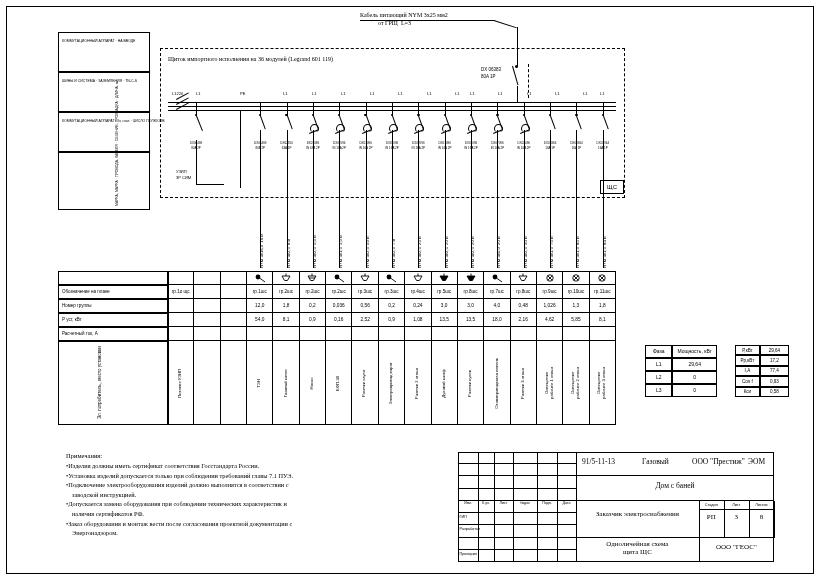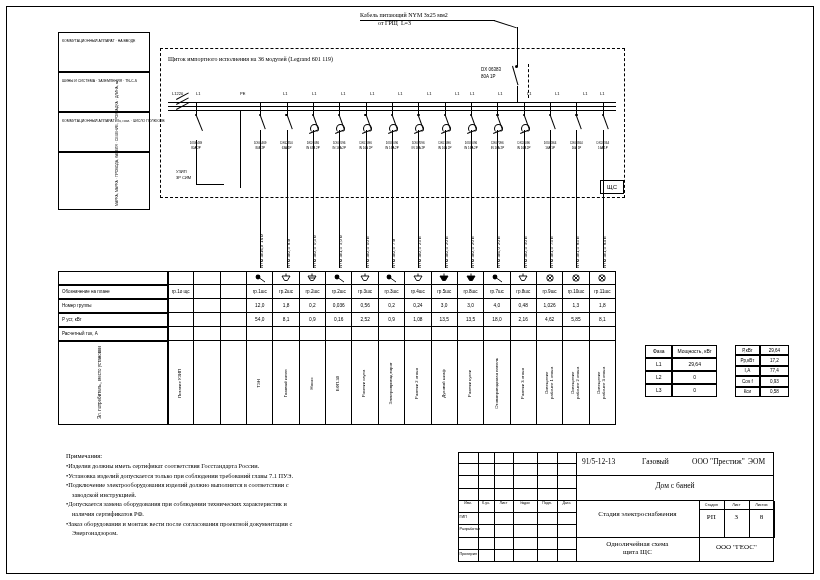--- a/index.html
+++ b/index.html
@@ -516,28 +516,28 @@
       <div class="t" style="left:458px;top:502.3888888888889px;width:20px;font-size:3.6px;text-align:center;">Изм.</div>
       <div class="t" style="left:478px;top:502.3888888888889px;width:16px;font-size:3.6px;text-align:center;">К.уч.</div>
       <div class="t" style="left:494px;top:502.3888888888889px;width:19px;font-size:3.6px;text-align:center;">Лист</div>
       <div class="t" style="left:513px;top:502.3888888888889px;width:24px;font-size:3.6px;text-align:center;">№док</div>
       <div class="t" style="left:537px;top:502.3888888888889px;width:20px;font-size:3.6px;text-align:center;">Подп.</div>
       <div class="t" style="left:557px;top:502.3888888888889px;width:19px;font-size:3.6px;text-align:center;">Дата</div>
       <div class="t" style="left:459.5px;top:515.1111111111111px;font-size:3.8px;">ГИП</div>
       <div class="t" style="left:459.5px;top:527.3333333333334px;font-size:3.8px;">Разработал</div>
       <div class="t" style="left:459.5px;top:551.7777777777778px;font-size:3.8px;">Проверил</div>
       <div class="bx" style="left:576px;top:452px;width:198px;height:24.444444444444443px;border-bottom:1px solid #000;"></div>
-      <div class="t ftxt" style="left:582px;top:458px;font-size:7.5px;">91/5-12-13</div>
+      <div class="t ftxt" style="left:582px;top:458px;font-size:7.5px;">91/5-11-13</div>
       <div class="t ftxt" style="left:642px;top:458px;font-size:7.5px;">Газовый</div>
       <div class="t ftxt" style="left:692px;top:458px;font-size:7.5px;">ООО "Престиж"</div>
       <div class="t ftxt" style="left:748px;top:458px;font-size:7.5px;">ЭОМ</div>
       <div class="bx" style="left:576px;top:476.44444444444446px;width:198px;height:24.444444444444443px;border-bottom:1px solid #000;"></div>
       <div class="t ftxt ctr" style="left:576px;top:482.44444444444446px;width:198px;font-size:7.5px;">Дом с баней</div>
       <div class="bx" style="left:576px;top:500.8888888888889px;width:198px;height:36.666666666666664px;border-bottom:1px solid #000;"></div>
-      <div class="t ftxt ctr" style="left:576px;top:510.8888888888889px;width:122.76px;font-size:7px;">Стадия электроснабжения</div>
+      <div class="t ftxt ctr" style="left:576px;top:510.8888888888889px;width:122.76px;font-size:7px;">Заказчик электроснабжения</div>
       <div class="ln" style="left:698.76px;top:500.8888888888889px;width:1px;height:61.111111111111114px;"></div>
       <div class="t ctr" style="left:698.76px;top:502.8888888888889px;width:25.08px;font-size:3.8px;">Стадия</div>
       <div class="ln" style="left:723.84px;top:500.8888888888889px;width:1px;height:36.666666666666664px;"></div>
       <div class="t ctr" style="left:723.84px;top:502.8888888888889px;width:25.08px;font-size:3.8px;">Лист</div>
       <div class="ln" style="left:748.92px;top:500.8888888888889px;width:1px;height:36.666666666666664px;"></div>
       <div class="t ctr" style="left:748.92px;top:502.8888888888889px;width:25.08px;font-size:3.8px;">Листов</div>
       <div class="ln" style="left:774px;top:500.8888888888889px;width:1px;height:36.666666666666664px;"></div>
       <div class="ln" style="left:698.76px;top:508.8888888888889px;width:75.24px;height:1px;"></div>
       <div class="t ctr ftxt" style="left:698.76px;top:513.8888888888889px;width:25.08px;font-size:7px;">РП</div>
       <div class="t ctr ftxt" style="left:723.84px;top:513.8888888888889px;width:25.08px;font-size:7px;">3</div>

